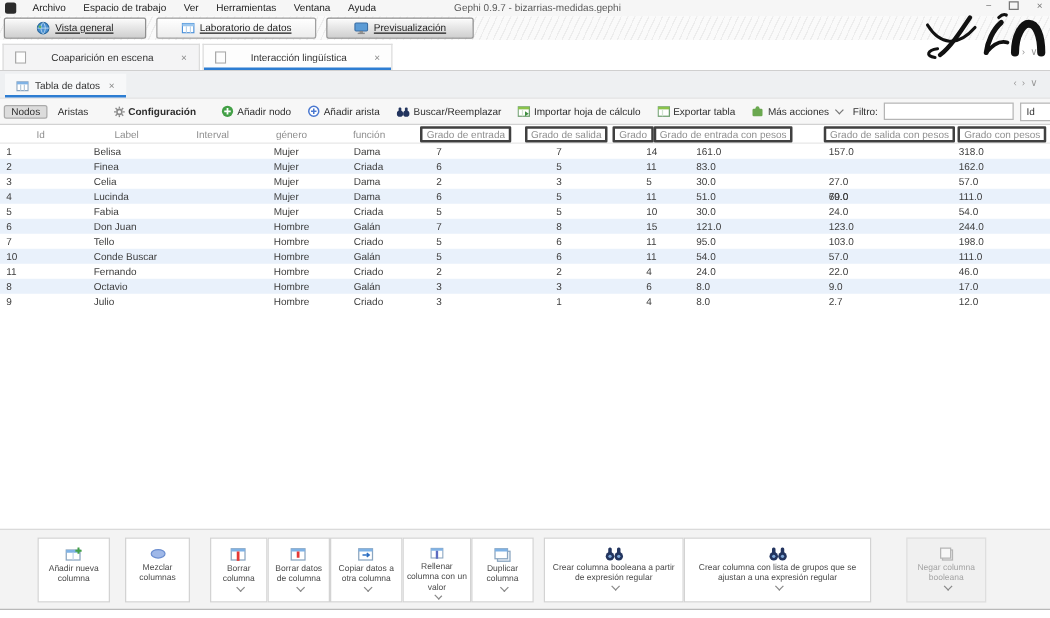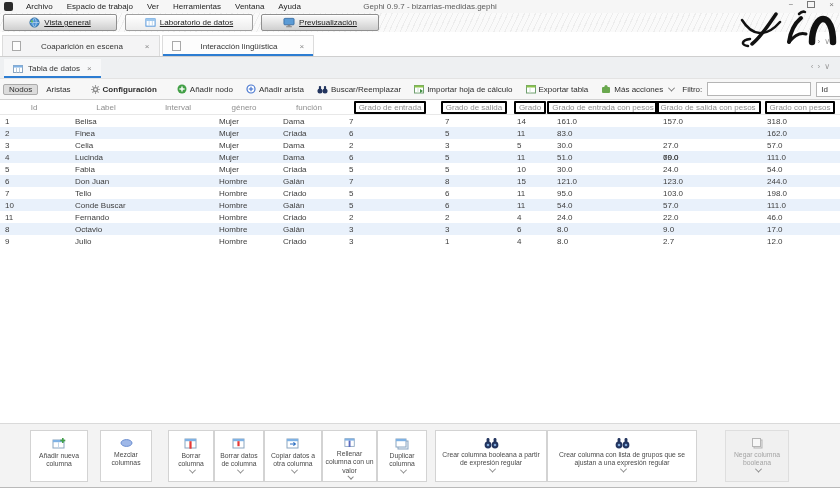--- a/index.html
+++ b/index.html
@@ -34,21 +34,21 @@
   .bold{font-weight:bold;}
   .chev{width:4px;height:4px;border-right:1px solid #777;border-bottom:1px solid #777;
         transform:rotate(45deg) translate(-1px,-1px);display:inline-block;margin-left:3px;}
   .filterzone{margin-left:auto;display:flex;align-items:center;gap:5px;}
   .filter-input{width:98px;height:12px;border:1px solid #b5b5b5;background:#fff;font-size:8px;padding:0 2px;
                 font-family:"Liberation Sans",sans-serif;}
   .combo{width:70px;height:13px;border:1px solid #b5b5b5;background:#fff;display:flex;align-items:center;
          justify-content:space-between;padding:0 4px;font-size:8px;color:#333;}
   .thead{height:14px;display:flex;align-items:center;border-bottom:1px solid #e8e8e8;background:#fff;}
   .th{font-size:8px;color:#8f8f8f;text-align:center;display:flex;align-items:center;justify-content:center;overflow:visible;white-space:nowrap;}
-  .th .hl{border:2px solid #000000;padding:0 3px;line-height:9px;border-radius:1px;}
+  .th .hl{border:2px solid #404040;padding:0 3px;line-height:9px;border-radius:1px;}
   .trow{height:12px;display:flex;align-items:center;}
   .trow.alt{background:#e9f1fb;}
   .td{font-size:8px;color:#3d3d3d;padding-left:7px;box-sizing:border-box;white-space:nowrap;overflow:hidden;}
   .td.first{padding-left:5px;}
   .bottombar{position:absolute;left:0;top:423px;width:840px;height:63px;background:#f3f3f3;
              border-top:1px solid #dadada;border-bottom:1px solid #b9b9b9;display:flex;align-items:center;}
   .bbtn{height:52px;background:#fff;border:1px solid #d3d3d3;display:flex;flex-direction:column;align-items:center;
         justify-content:flex-start;padding-top:6px;box-sizing:border-box;font-size:6.8px;color:#4a4a4a;text-align:center;line-height:1.3;}
   .bbtn .lbl{padding:2px 2px 0 2px;}
   .bbtn.disabled{background:#f0f0f0;color:#a4a4a4;border-color:#dedede;}
@@ -244,21 +244,21 @@
     </div>
     <div class="th" style="width: 72px;">
       <span class="hl">Grado de salida</span>
     </div>
     <div class="th" style="width: 40px;">
       <span class="hl">Grado</span>
     </div>
     <div class="th" style="width: 106px;">
       <span class="hl">Grado de entrada con pesos</span>
     </div>
-    <div class="th" style="width: 104px;">
+    <div class="th" style="width: 104px; padding-left: 28px;">
       <span class="hl">Grado de salida con pesos</span>
     </div>
     <div class="th" style="width: 80px;">
       <span class="hl">Grado con pesos</span>
     </div>
   </div>
 <div id="tbody">
     <div class="trow">
       <div class="td first" style="width: 68px;">1</div>
       <div class="td" style="width: 76px;">Belisa</div>

